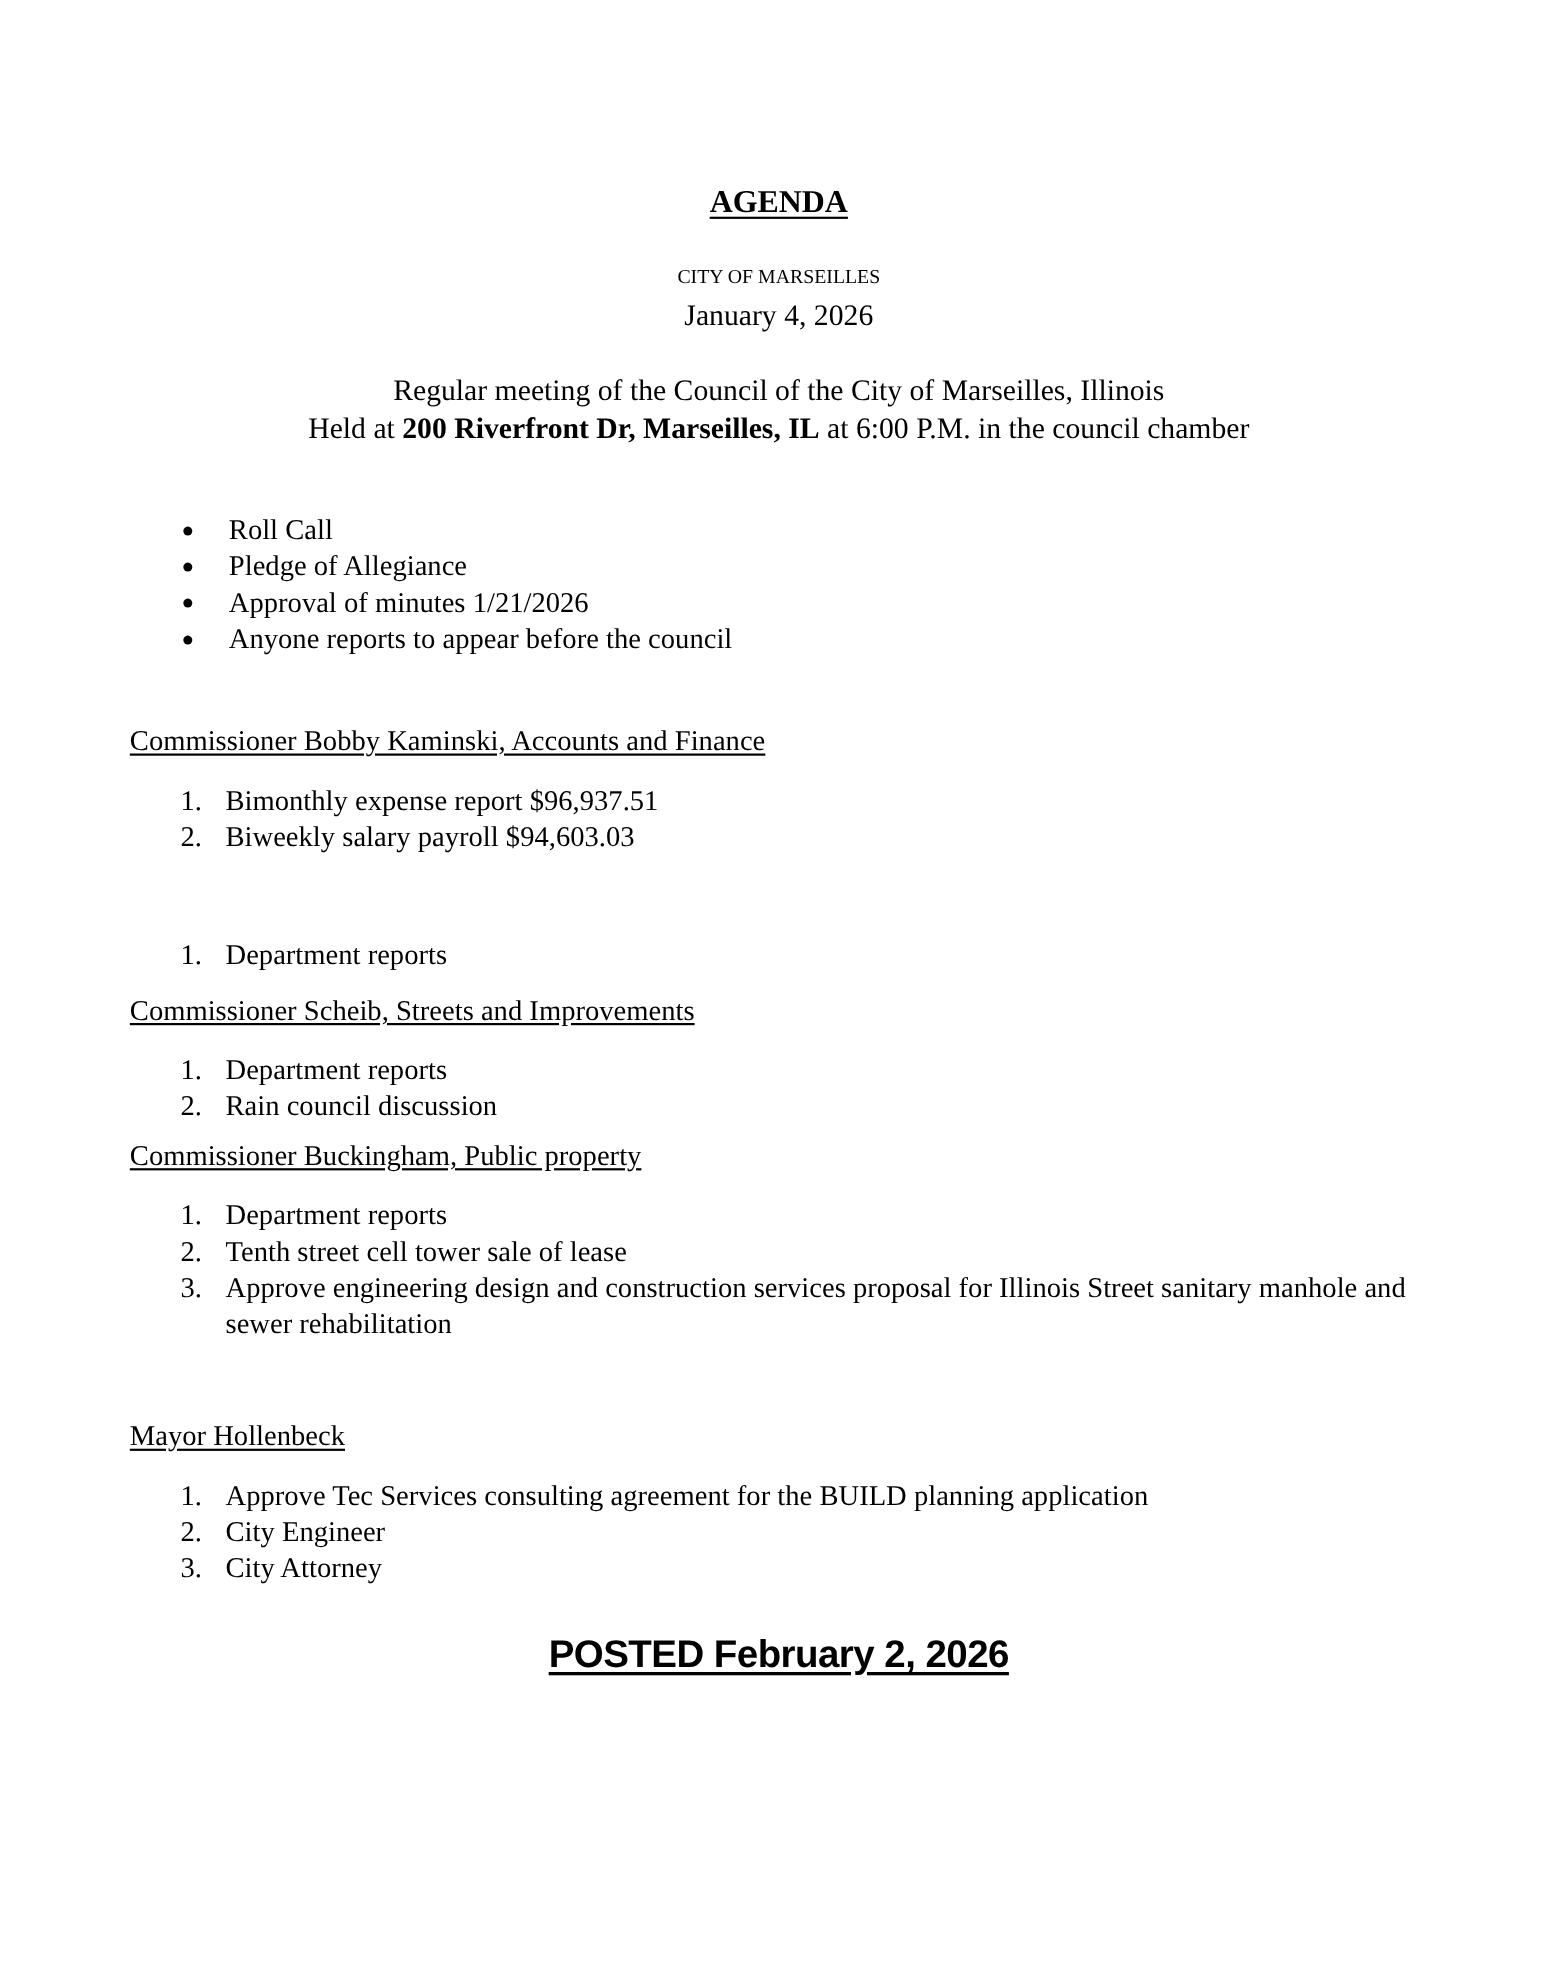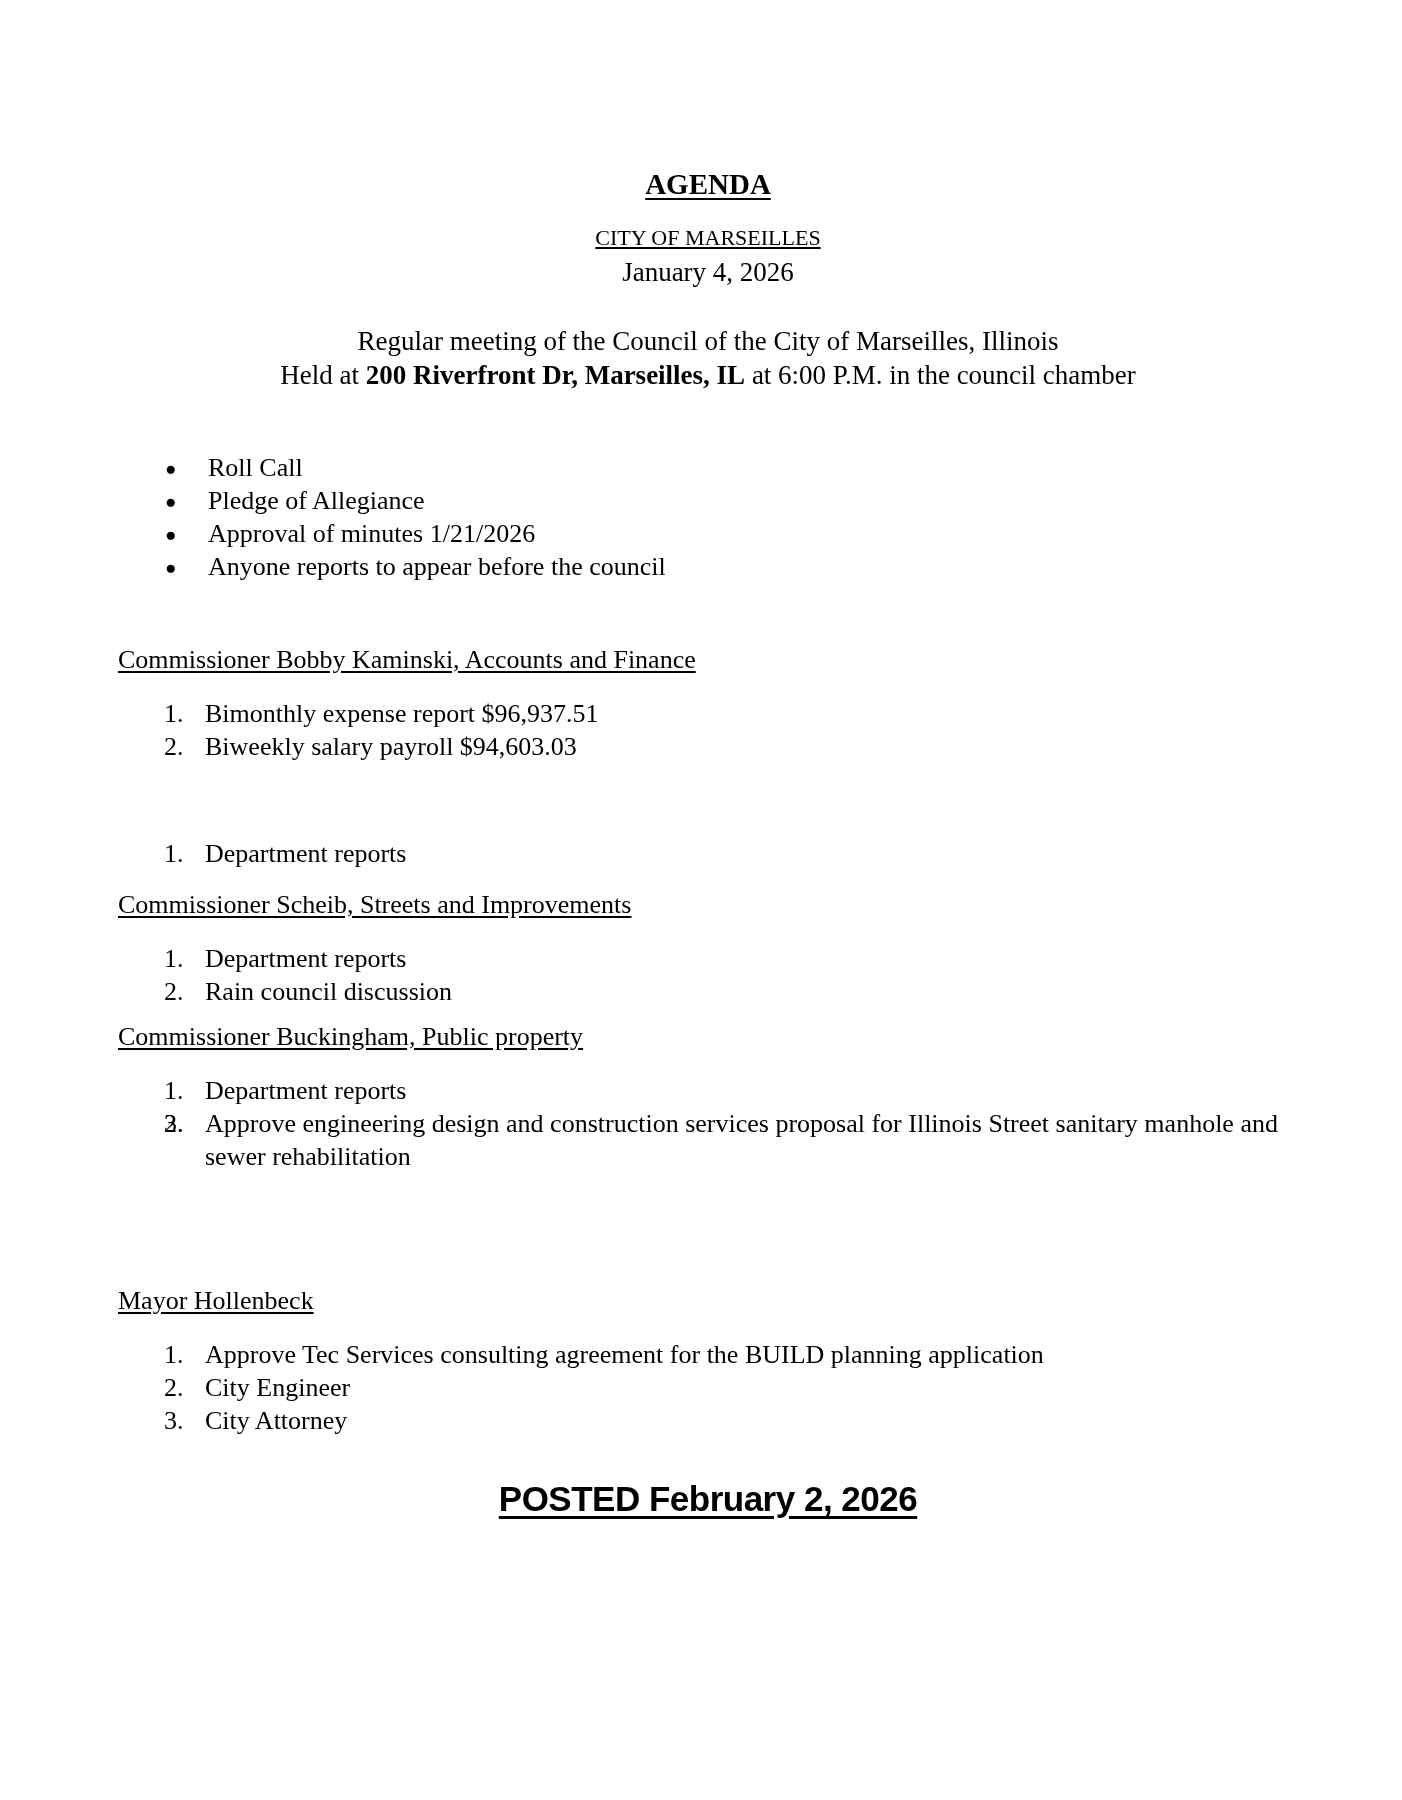--- a/index.html
+++ b/index.html
@@ -21,24 +21,23 @@
 
   .doc-title {
     margin-top: 166px;
     font-size: 29px;
     line-height: 36px;
     font-weight: bold;
     text-decoration: underline;
     text-underline-offset: 4px;
   }
   .doc-city {
-    margin-top: 18px;
-    font-size: 22px;
+    margin-top: 32px;
+    font-size: 18px;
     line-height: 35px;
-    text-decoration: underline;
   }
   .doc-date {
     font-size: 27px;
     line-height: 35px;
   }
   .meeting-line {
     margin-top: 34px;
     font-size: 27px;
     line-height: 34px;
   }
@@ -84,21 +83,21 @@
   .num-label {
     position: absolute;
     left: 46px;
     top: 0;
   }
 
   #sections .section:nth-child(1) { margin-top: 60px; }
   #sections .section:nth-child(2) { margin-top: 74px; }
   #sections .section:nth-child(3) { margin-top: 18px; }
   #sections .section:nth-child(4) { margin-top: 12px; }
-  #sections .section:nth-child(5) { margin-top: 111px; }
+  #sections .section:nth-child(5) { margin-top: 69px; }
 
   .posted-line {
     margin-top: 40px;
     font-family: "Liberation Sans", "DejaVu Sans", sans-serif;
     font-weight: bold;
     font-size: 35px;
     line-height: 44px;
     letter-spacing: -0.5px;
     text-decoration: underline;
     text-underline-offset: 5px;
@@ -187,20 +186,21 @@
   <section class="section">
     <div class="section-heading">Commissioner Buckingham, Public property</div>
     <ol class="numbered">
   <li class="num-item">
     <span class="num-label">1.</span>
     <span class="num-text">Department reports</span>
   </li>
 
   <li class="num-item">
     <span class="num-label">2.</span>
+    <span class="num-text">Tenth street cell tower sale of lease</span>
   </li>
 
   <li class="num-item">
     <span class="num-label">3.</span>
     <span class="num-text">Approve engineering design and construction services proposal for Illinois Street sanitary manhole and sewer rehabilitation</span>
   </li>
 </ol>
   </section>
 
   <section class="section">

